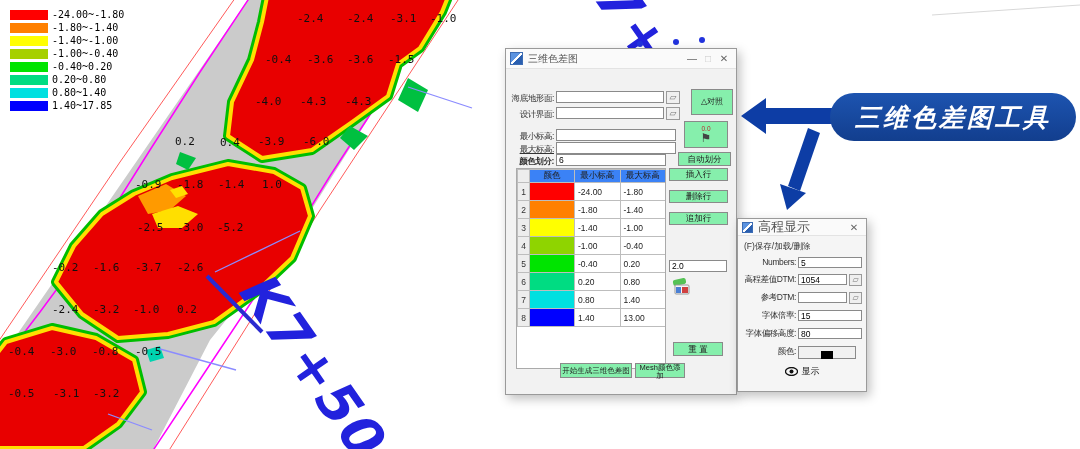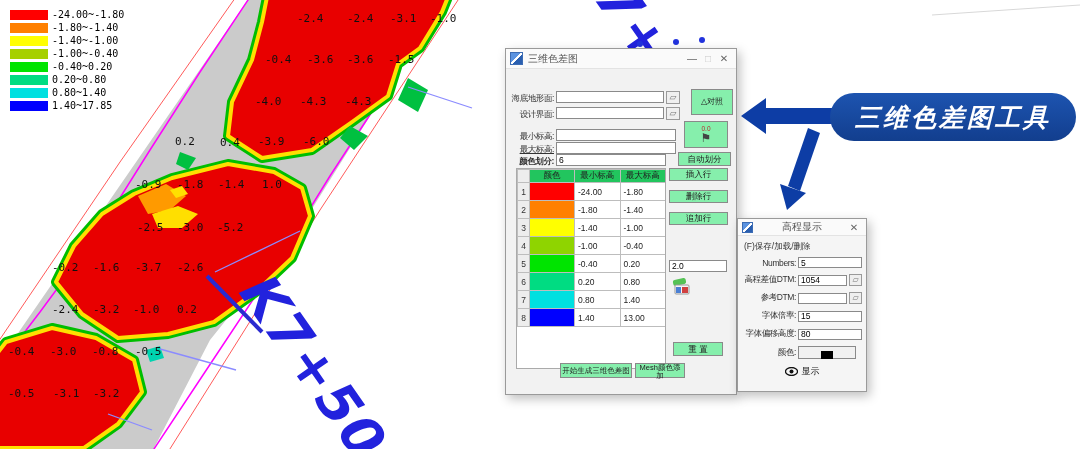--- a/index.html
+++ b/index.html
@@ -35,26 +35,26 @@
   .fld-input{position:absolute;height:12px;border:1px solid #8a8a8a;background:#fff;
              font-size:8.5px;padding:0 2px;box-sizing:border-box;font-family:inherit;}
   .pick-btn{position:absolute;width:14px;height:13px;border:1px solid #9a9a9a;background:#efefef;
             font-size:9px;color:#777;line-height:11px;text-align:center;padding:0;}
   .btn{position:absolute;border:1px solid #8a8a8a;background:#86efac;font-size:8.5px;
        font-family:inherit;color:#222;padding:0;line-height:1;}
   
   #table-panel{position:absolute;left:10px;top:119px;width:150px;height:201px;
                background:#fff;border:1px solid #aaa;box-sizing:border-box;overflow:hidden;}
   #color-table{border-collapse:collapse;width:149px;font-size:8.5px;table-layout:fixed;}
-  #color-table th{background:#22c55e;border:1px solid #bdbdbd;font-weight:normal;height:11px;padding:0;text-align:center;}
+  #color-table th{background:#3b82f6;border:1px solid #bdbdbd;font-weight:normal;height:11px;padding:0;text-align:center;}
   #color-table td{border:1px solid #bdbdbd;height:17px;padding:0 3px;overflow:hidden;}
   #color-table .idx{width:11px;background:#ededed;text-align:center;padding:0;color:#333;}
   #color-table .c-col{width:44px;padding:0;}
   
-  .ev-row{display:flex;align-items:center;padding:0 4px;margin-bottom:6px;}
+  .ev-row{display:flex;align-items:flex-start;padding:0 4px;margin-bottom:6px;}
   .ev-label{flex:0 0 54px;text-align:right;font-size:8.5px;letter-spacing:-0.4px;
             white-space:nowrap;margin-right:2px;color:#333;}
   .ev-input{flex:1;height:11px;min-width:0;border:1px solid #8a8a8a;background:#fff;
             font-size:8.5px;padding:0 2px;box-sizing:border-box;font-family:inherit;}
   .ev-pick{flex:0 0 13px;height:12px;margin-left:2px;border:1px solid #9a9a9a;background:#efefef;
            font-size:8px;color:#777;line-height:10px;text-align:center;padding:0;}
   
   #callout-pill{position:absolute;left:830px;top:93px;width:246px;height:48px;z-index:40;
     border-radius:26px;background:linear-gradient(#1d54b0,#123e8e);
     display:flex;align-items:center;justify-content:center;color:#fff;
@@ -292,21 +292,21 @@
 
   <button class="btn" style="left:167px;top:293px;width:50px;height:14px;">重 置</button>
 
   <button class="btn" style="left:54px;top:314px;width:72px;height:15px;font-size:7.5px;">开始生成三维色差图</button>
   <button class="btn" style="left:129px;top:314px;width:50px;height:15px;font-size:7.5px;">Mesh颜色添加</button>
 </div>
 
 <div class="win" id="dialog-elev" style="left:737px;top:218px;width:128px;height:172px;z-index:11;background:#f5f5f5;">
   <div class="titlebar" style="height:16px;">
     <span class="app-icon" style="width:9px;height:9px;flex:0 0 9px;"></span>
-    <span class="title-text" style="font-size:10px;text-align:center;">高程显示</span>
+    <span class="title-text" style="font-size:13px;">高程显示</span>
     <span class="win-btn">✕</span>
   </div>
   <div style="padding:5px 6px 2px 6px;font-size:8.5px;color:#333;">(F)保存/加载/删除</div>
   <div id="elev-fields" style="padding-top:2px;">
       <div class="ev-row">
         <span class="ev-label">Numbers:</span>
         <input class="ev-input" value="5" style="">
       </div>
       <div class="ev-row">
         <span class="ev-label">高程差值DTM:</span>

